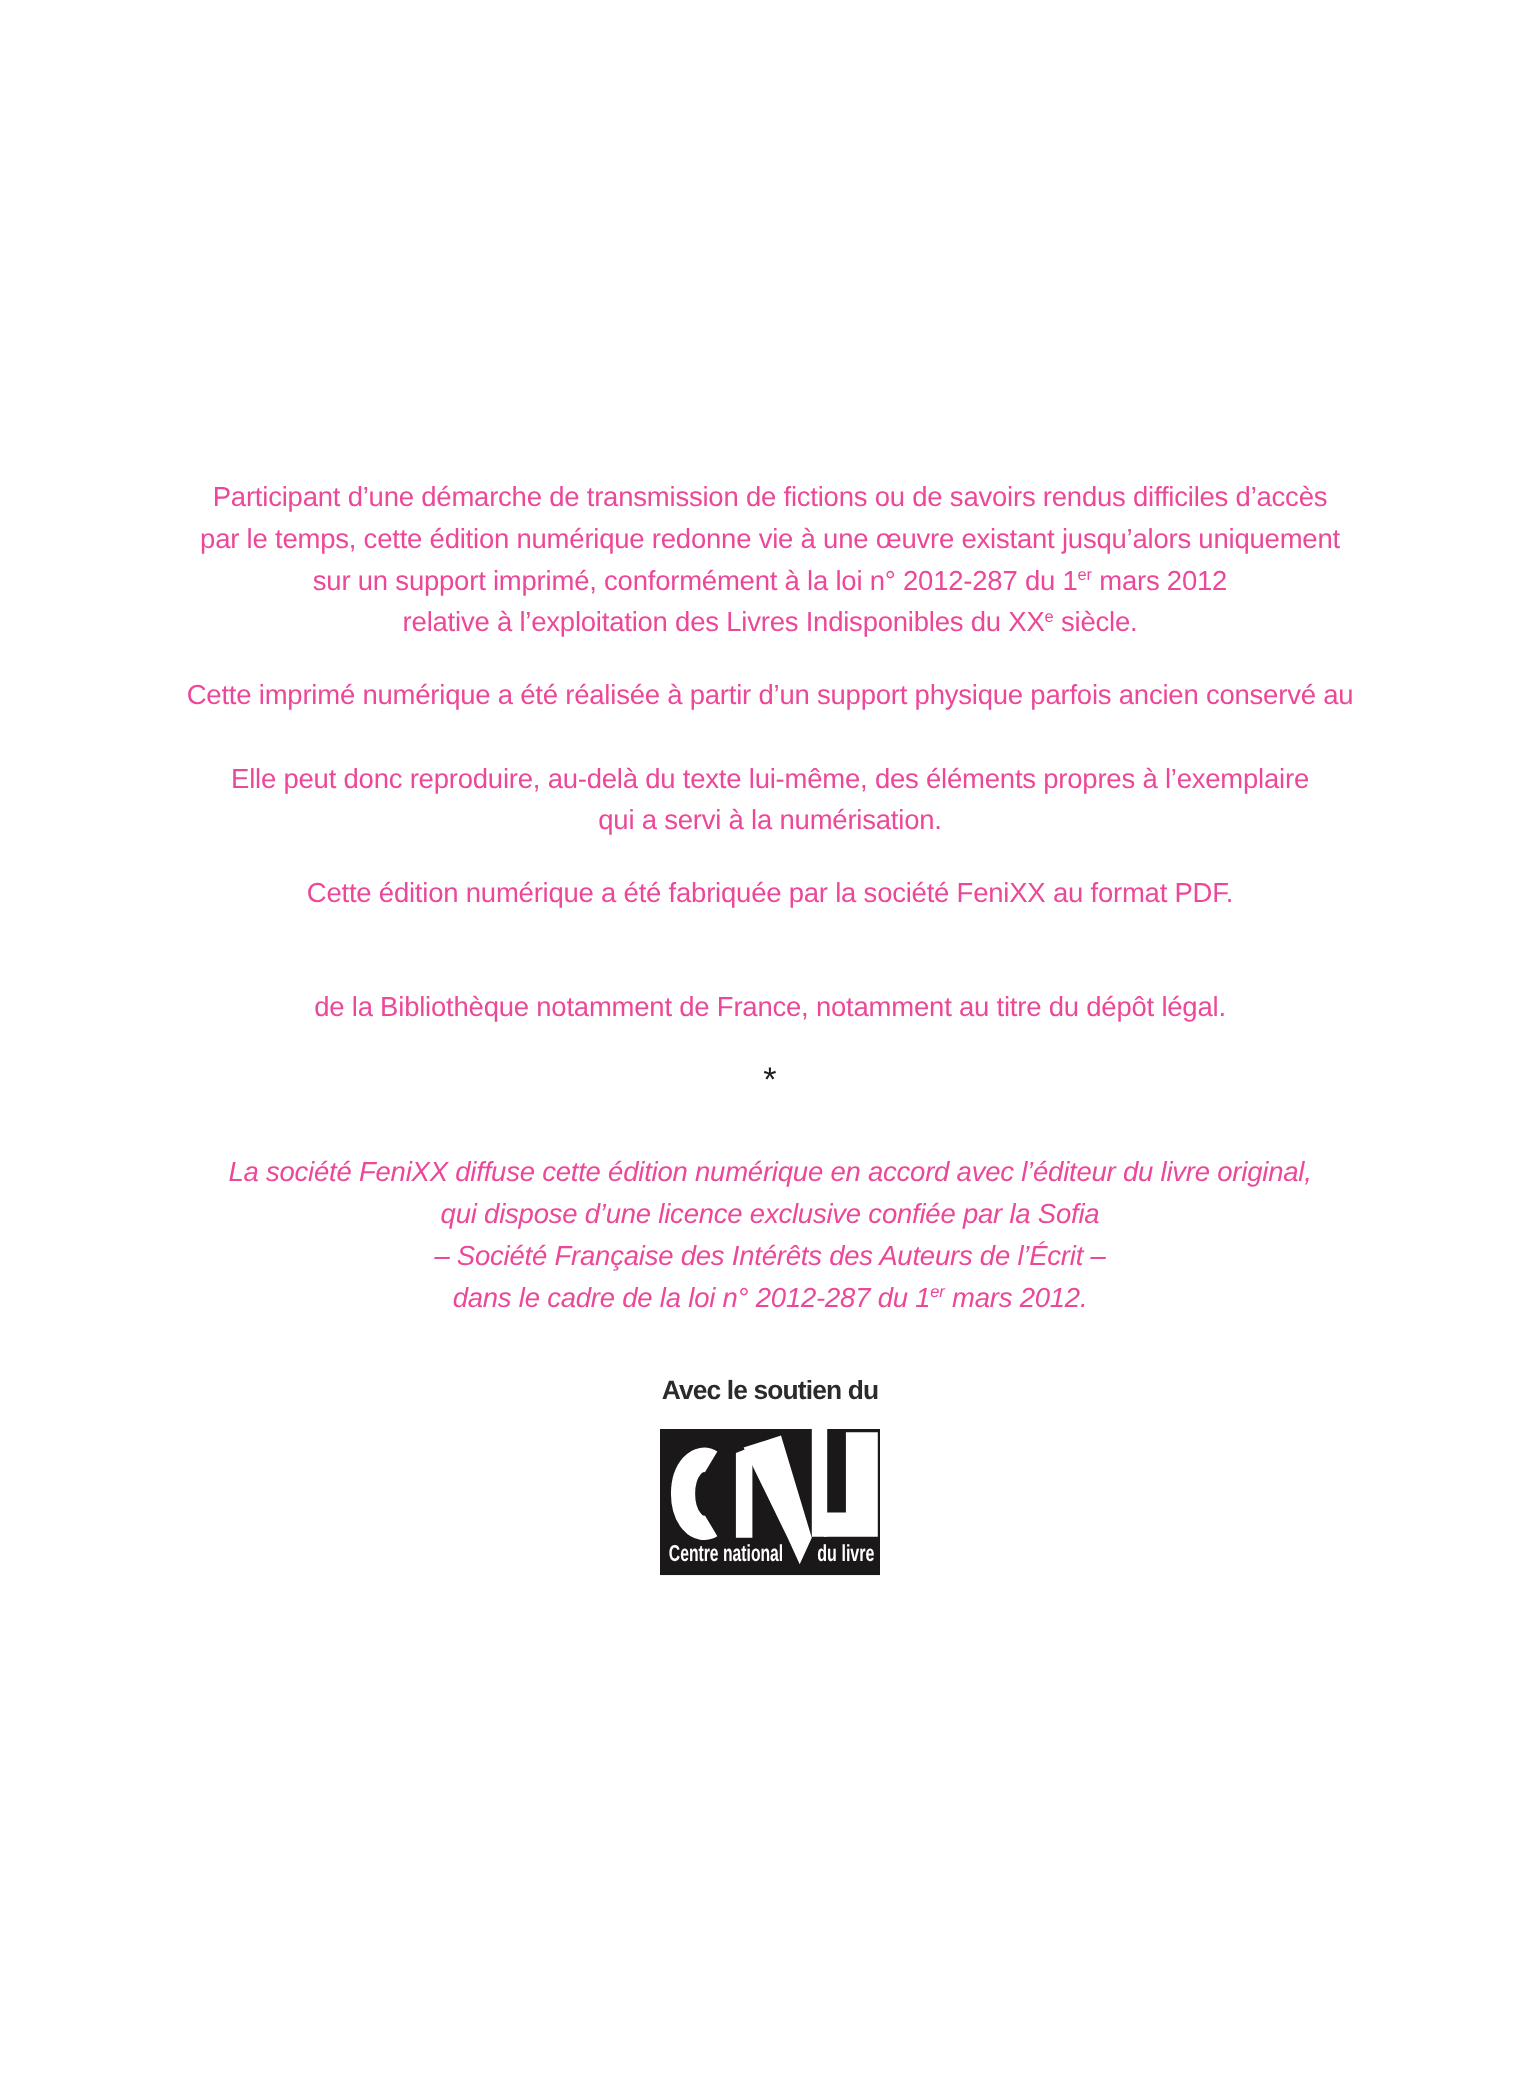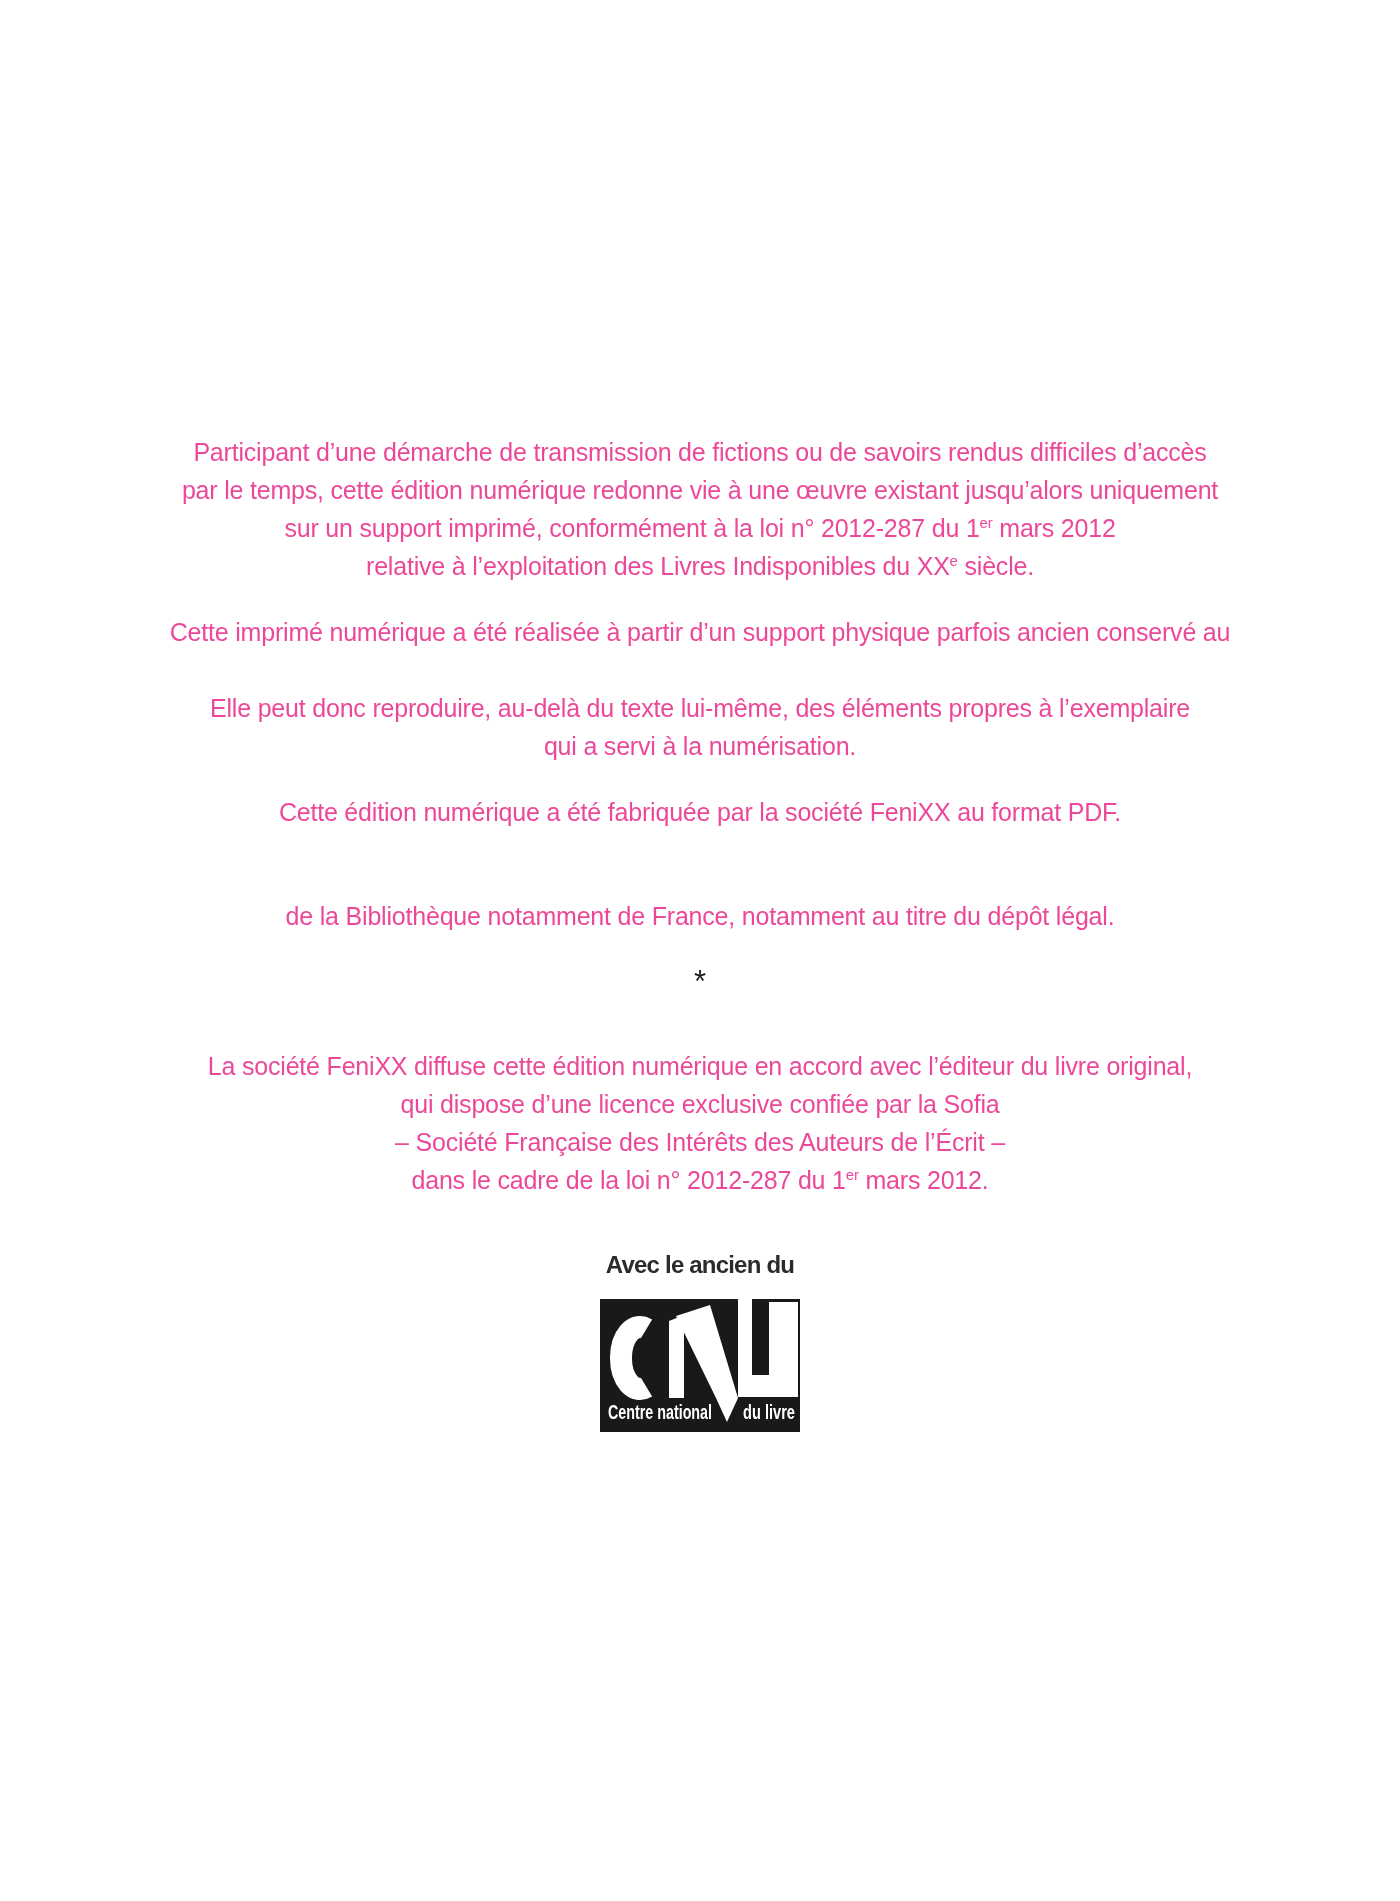--- a/index.html
+++ b/index.html
@@ -37,20 +37,21 @@
     text-align: right;
   }
   .separator {
     font-size: 31px;
     line-height: 38px;
     margin: 0 auto 28px auto;
     color: #1d1d1d;
   }
   p.para.extra-gap {
     margin-top: 46px;
+    font-style: italic;
   }
   .support {
     margin-top: 52px;
     text-align: center;
   }
   .caption {
     display: block;
     font-size: 24px;
     line-height: 28px;
     font-weight: bold;
@@ -81,21 +82,21 @@
     <p class="para"><span>Cette édition numérique a été fabriquée par la société FeniXX au format PDF.</span></p>
 
     <p class="para"><br><span>de la Bibliothèque notamment de France, notamment au titre du dépôt légal.</span></p>
 
     <div class="separator">*</div>
 
     <p class="para extra-gap"><span>La société FeniXX diffuse cette édition numérique en accord avec l’éditeur du livre original,</span><br><span>qui dispose d’une licence exclusive confiée par la Sofia</span><br><span>– Société Française des Intérêts des Auteurs de l’Écrit –</span><br><span>dans le cadre de la loi n° 2012-287 du 1</span><sup>er</sup><span> mars 2012.</span></p>
   </section>
 
   <section class="support">
-    <span class="caption">Avec le ancien du</span>
+    <span class="caption">Avec le soutien du</span>
 
     <span class="logo-wrap">
       <svg class="logo-svg" viewBox="0 0 200 133" xmlns="http://www.w3.org/2000/svg" role="img" aria-label="CNL">
         <rect x="0" y="0" width="200" height="133" fill="#1b181a"></rect>
 
         <path d="M 46.5 29.9 A 19 31 0 1 0 46.5 88.1" fill="none" stroke="#ffffff" stroke-width="22"></path>
 
         <polygon points="69,22 84,16 84,99 69,99" fill="#ffffff"></polygon>
 
         <polygon points="76,17 110,6 138,99 127,123 116,99" fill="#ffffff"></polygon>

